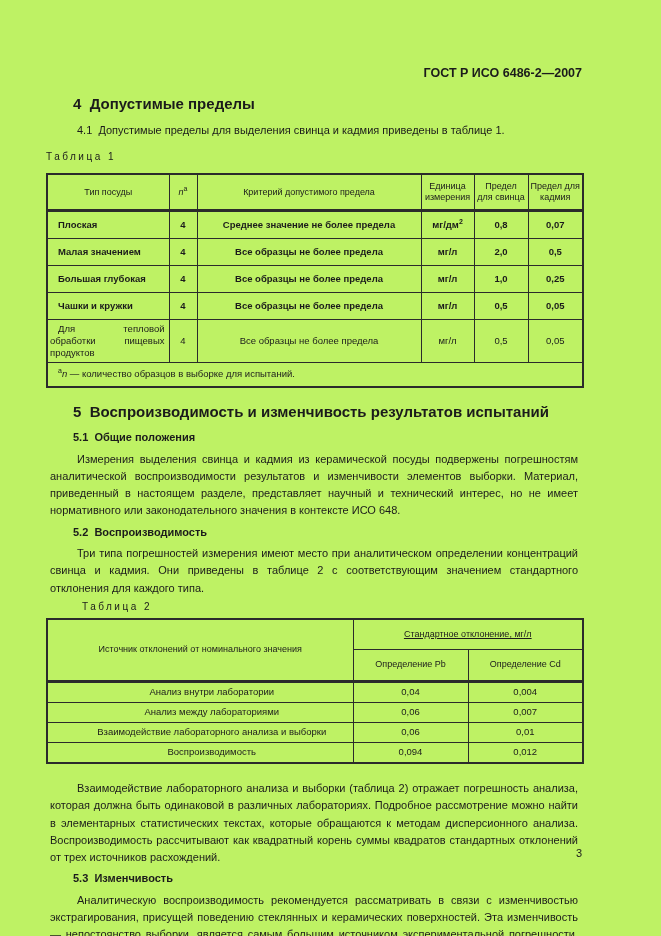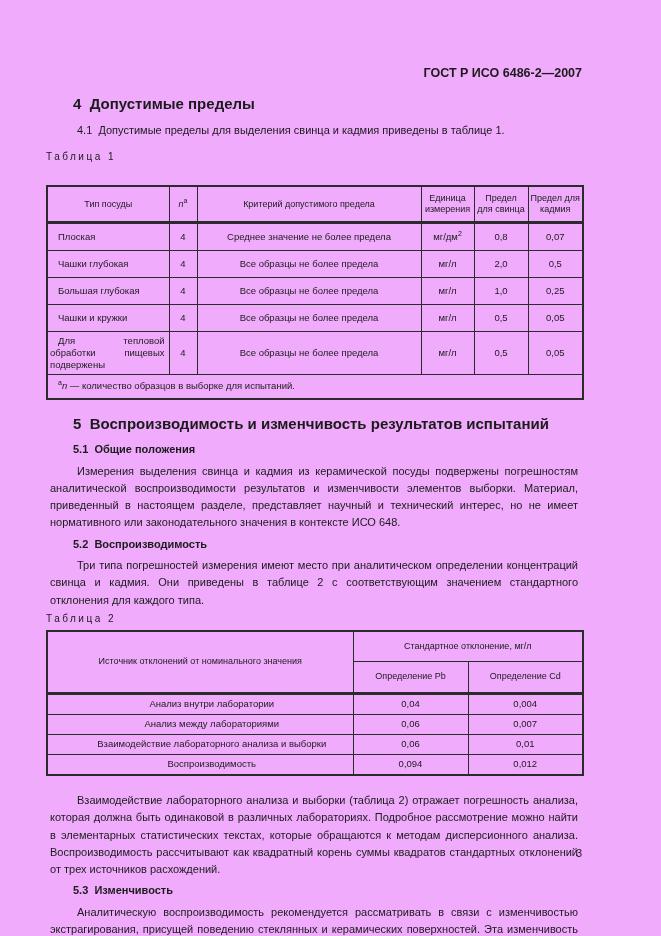--- a/index.html
+++ b/index.html
@@ -1,53 +1,53 @@
 <!DOCTYPE html>
 <html lang="ru"><head>
 <meta charset="utf-8">
 <style>
   html,body { margin:0; padding:0; background:#e8e8e8; }
   .page {
     position:relative; width:661px; height:936px; margin:0 auto;
-    background:#f0abfc; overflow:hidden;
+    background:#bef264; overflow:hidden;
     color:#1b1b1b; font-family:"Liberation Sans", sans-serif;
   }
   .content { position:absolute; left:46px; top:0; width:536px; }
 
   .doc-code { margin-top:66px; text-align:right; font-weight:bold; font-size:12.5px; line-height:14px; }
 
   .h-main { margin-top:15px; padding-left:27px; font-size:15px; font-weight:bold; line-height:18px; white-space:pre-wrap; }
 
   .body-text { font-size:11px; line-height:17.3px; text-align:justify; }
   .para { margin:4px; text-indent:27px; }
   .para-41 { margin-top:9px; white-space:pre-wrap; }
   .h-sub { font-weight:bold; padding-left:27px; white-space:pre-wrap; }
 
   .tbl-label { margin-top:12px; font-size:10px; letter-spacing:2.5px; line-height:12px; }
 
   table { border-collapse:collapse; width:536px; table-layout:fixed;
           border:2px solid #2b2b2b; font-size:9.5px; color:#1b1b1b; }
-  #table1 { margin-top:22px; }
+  #table1 { margin-top:10px; }
   #table2 { margin-top:5px; }
   th, td { border:1px solid #2b2b2b; }
   th { font-weight:normal; font-size:9px; line-height:11px; text-align:center; vertical-align:middle; padding:2px 2px; }
   .hdr-bottom { border-bottom:3px solid #2b2b2b; }
   #table1 th { height:30px; }
   td.c { text-align:center; vertical-align:middle; line-height:12px; }
   td.l { text-align:justify; vertical-align:middle; line-height:12px; padding:3px 4px 3px 2px; text-indent:8px; }
-  tr.single td { height:20px; }
+  tr.single td { height:20px;font-weight:bold; }
   tr.double td { height:30px; }
   td.footnote { text-align:left; padding:4px 4px 5px 10px; height:14px; vertical-align:middle; line-height:12px; }
   #table2 td { height:17px; }
   #table2 td.src { text-align:center; padding-left:24px; vertical-align:middle; line-height:12px; }
-  #table2 th.grp { height:25px; }
+  #table2 th.grp { height:25px;text-decoration:underline; }
   #table2 th.sub { height:26px; }
   sup { font-size:7px; line-height:0; }
   .sect { margin-top:15px; }
-  .gap-before-label { margin-top:4px; }
+  .gap-before-label { margin-top:4px;margin-left:36px; }
   .page-num { position:absolute; top:847px; left:46px; width:536px; text-align:right; font-size:11px; line-height:13px; }
 </style>
 </head>
 <body>
 
 <div class="page">
   <div class="content">
 
     <div class="doc-code">ГОСТ Р ИСО 6486-2—2007</div>
 
@@ -77,21 +77,21 @@
       </tr>
       <tr class="single">
         <td class="l">Плоская</td>
         <td class="c">4</td>
         <td class="c">Среднее значение не более предела</td>
         <td class="c"><span>мг/дм</span><sup>2</sup></td>
         <td class="c">0,8</td>
         <td class="c">0,07</td>
       </tr>
       <tr class="single">
-        <td class="l">Чашки глубокая</td>
+        <td class="l">Малая значением</td>
         <td class="c">4</td>
         <td class="c">Все образцы не более предела</td>
         <td class="c"><span>мг/л</span><sup></sup></td>
         <td class="c">2,0</td>
         <td class="c">0,5</td>
       </tr>
       <tr class="single">
         <td class="l">Большая глубокая</td>
         <td class="c">4</td>
         <td class="c">Все образцы не более предела</td>
@@ -101,21 +101,21 @@
       </tr>
       <tr class="single">
         <td class="l">Чашки и кружки</td>
         <td class="c">4</td>
         <td class="c">Все образцы не более предела</td>
         <td class="c"><span>мг/л</span><sup></sup></td>
         <td class="c">0,5</td>
         <td class="c">0,05</td>
       </tr>
       <tr class="double">
-        <td class="l">Для тепловой обработки пищевых подвержены</td>
+        <td class="l">Для тепловой обработки пищевых продуктов</td>
         <td class="c">4</td>
         <td class="c">Все образцы не более предела</td>
         <td class="c"><span>мг/л</span><sup></sup></td>
         <td class="c">0,5</td>
         <td class="c">0,05</td>
       </tr>
       <tr>
         <td class="footnote" colspan="6"><sup>a</sup><i>n</i><span> — количество образцов в выборке для испытаний.</span></td>
       </tr>
     </tbody>

